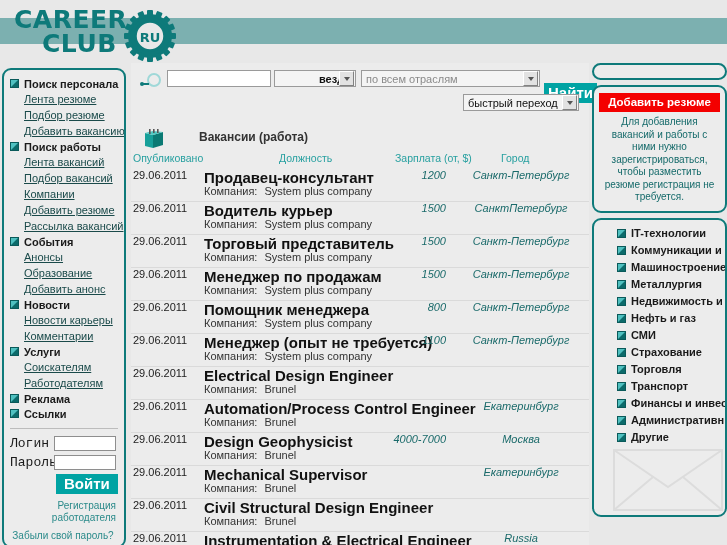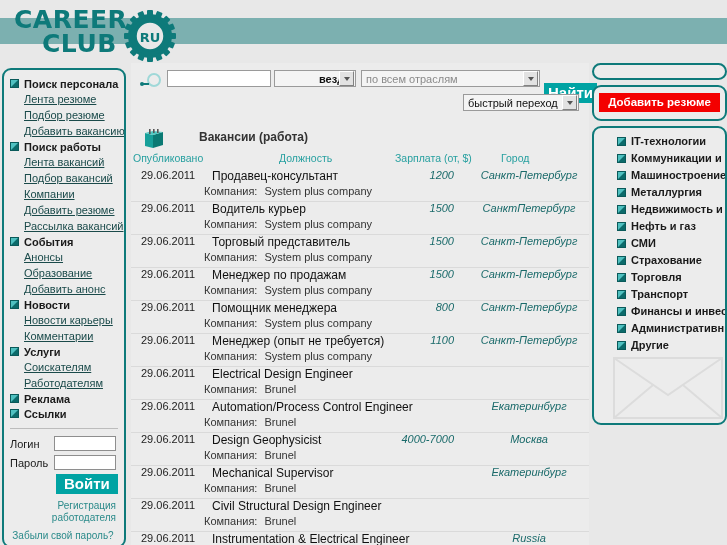--- a/index.html
+++ b/index.html
@@ -78,21 +78,21 @@
     background: linear-gradient(135deg,#4fc0c0 0%,#4fc0c0 48%,#0c6a6a 52%,#0c6a6a 100%);
     border: 1px solid #0a5a5a;
     flex: none;
   }
   #left-divider {
     margin: 7px 6px 0 6px; height: 1px; background: #bcbcbc;
   }
   
   #login-form { padding: 7px 6px 0 6px; }
   .lf-row { display: flex; align-items: center; margin-bottom: 4px; }
-  .lf-label { width: 44px; font-size: 11px; color: #1a1a1a; }
+  .lf-label { width: 44px; font-size: 13px; color: #1a1a1a; font-family: Liberation Mono, monospace; }
   .lf-input {
     width: 62px; height: 15px;
     border: 1px solid #8e8e8e;
     background: #fff;
     font-size: 10px;
     padding: 0 2px;
   }
   #login-btn {
     display: block; margin: 2px 0 0 46px;
     background: #00a3a3; color: #fff;
@@ -171,28 +171,28 @@
   #vac-head {
     position: absolute; left: 0; top: 28px; width: 458px; height: 16px;
     color: #27a0a0; font-size: 10.5px;
   }
   #vac-head span { position: absolute; top: 0; }
   .hc-date { left: 2px; }
   .hc-pos  { left: 148px; }
   .hc-sal  { left: 264px; }
   .hc-city { left: 370px; }
   #vac-rows { position: absolute; left: 0; top: 45px; width: 458px; }
-  .vrow { position: relative; height: 16px; margin-left: 8px; }
+  .vrow { position: relative; height: 16px; }
   .vrow-b { position: relative; height: 16px; }
   .v-date {
     position: absolute; left: 2px; top: 0; font-size: 11px; color: #222;
   }
   .v-pos {
     position: absolute; left: 73px; top: 0;
-    font-weight: normal; font-size: 12px; color: #111;
+    font-weight: bold; font-size: 15px; color: #111;
     white-space: nowrap;
   }
   .v-sal {
     position: absolute; left: 245px; top: 0; width: 70px;
     text-align: right;
     font-style: italic; font-size: 11px; color: #1a6a6a;
   }
   .v-city {
     position: absolute; left: 330px; top: 0; width: 120px;
     text-align: center;
@@ -507,20 +507,21 @@
         </div>
       </div>
   </div>
 </div>
 
 <div id="col-right">
   <div class="rbox" id="rbox-top"></div>
 
   <div class="rbox" id="rbox-resume">
     <button id="add-resume-btn">Добавить резюме</button>
+    <div id="resume-note">Для добавления вакансий и работы с ними нужно зарегистрироваться, чтобы разместить резюме регистрация не требуется.</div>
   </div>
 
   <div class="rbox" id="rbox-cats">
     <div id="cat-list">
         <div class="cat-item">
           <span class="box-icon"></span>
           <span class="cat-label">IT-технологии</span>
         </div>
         <div class="cat-item">
           <span class="box-icon"></span>

